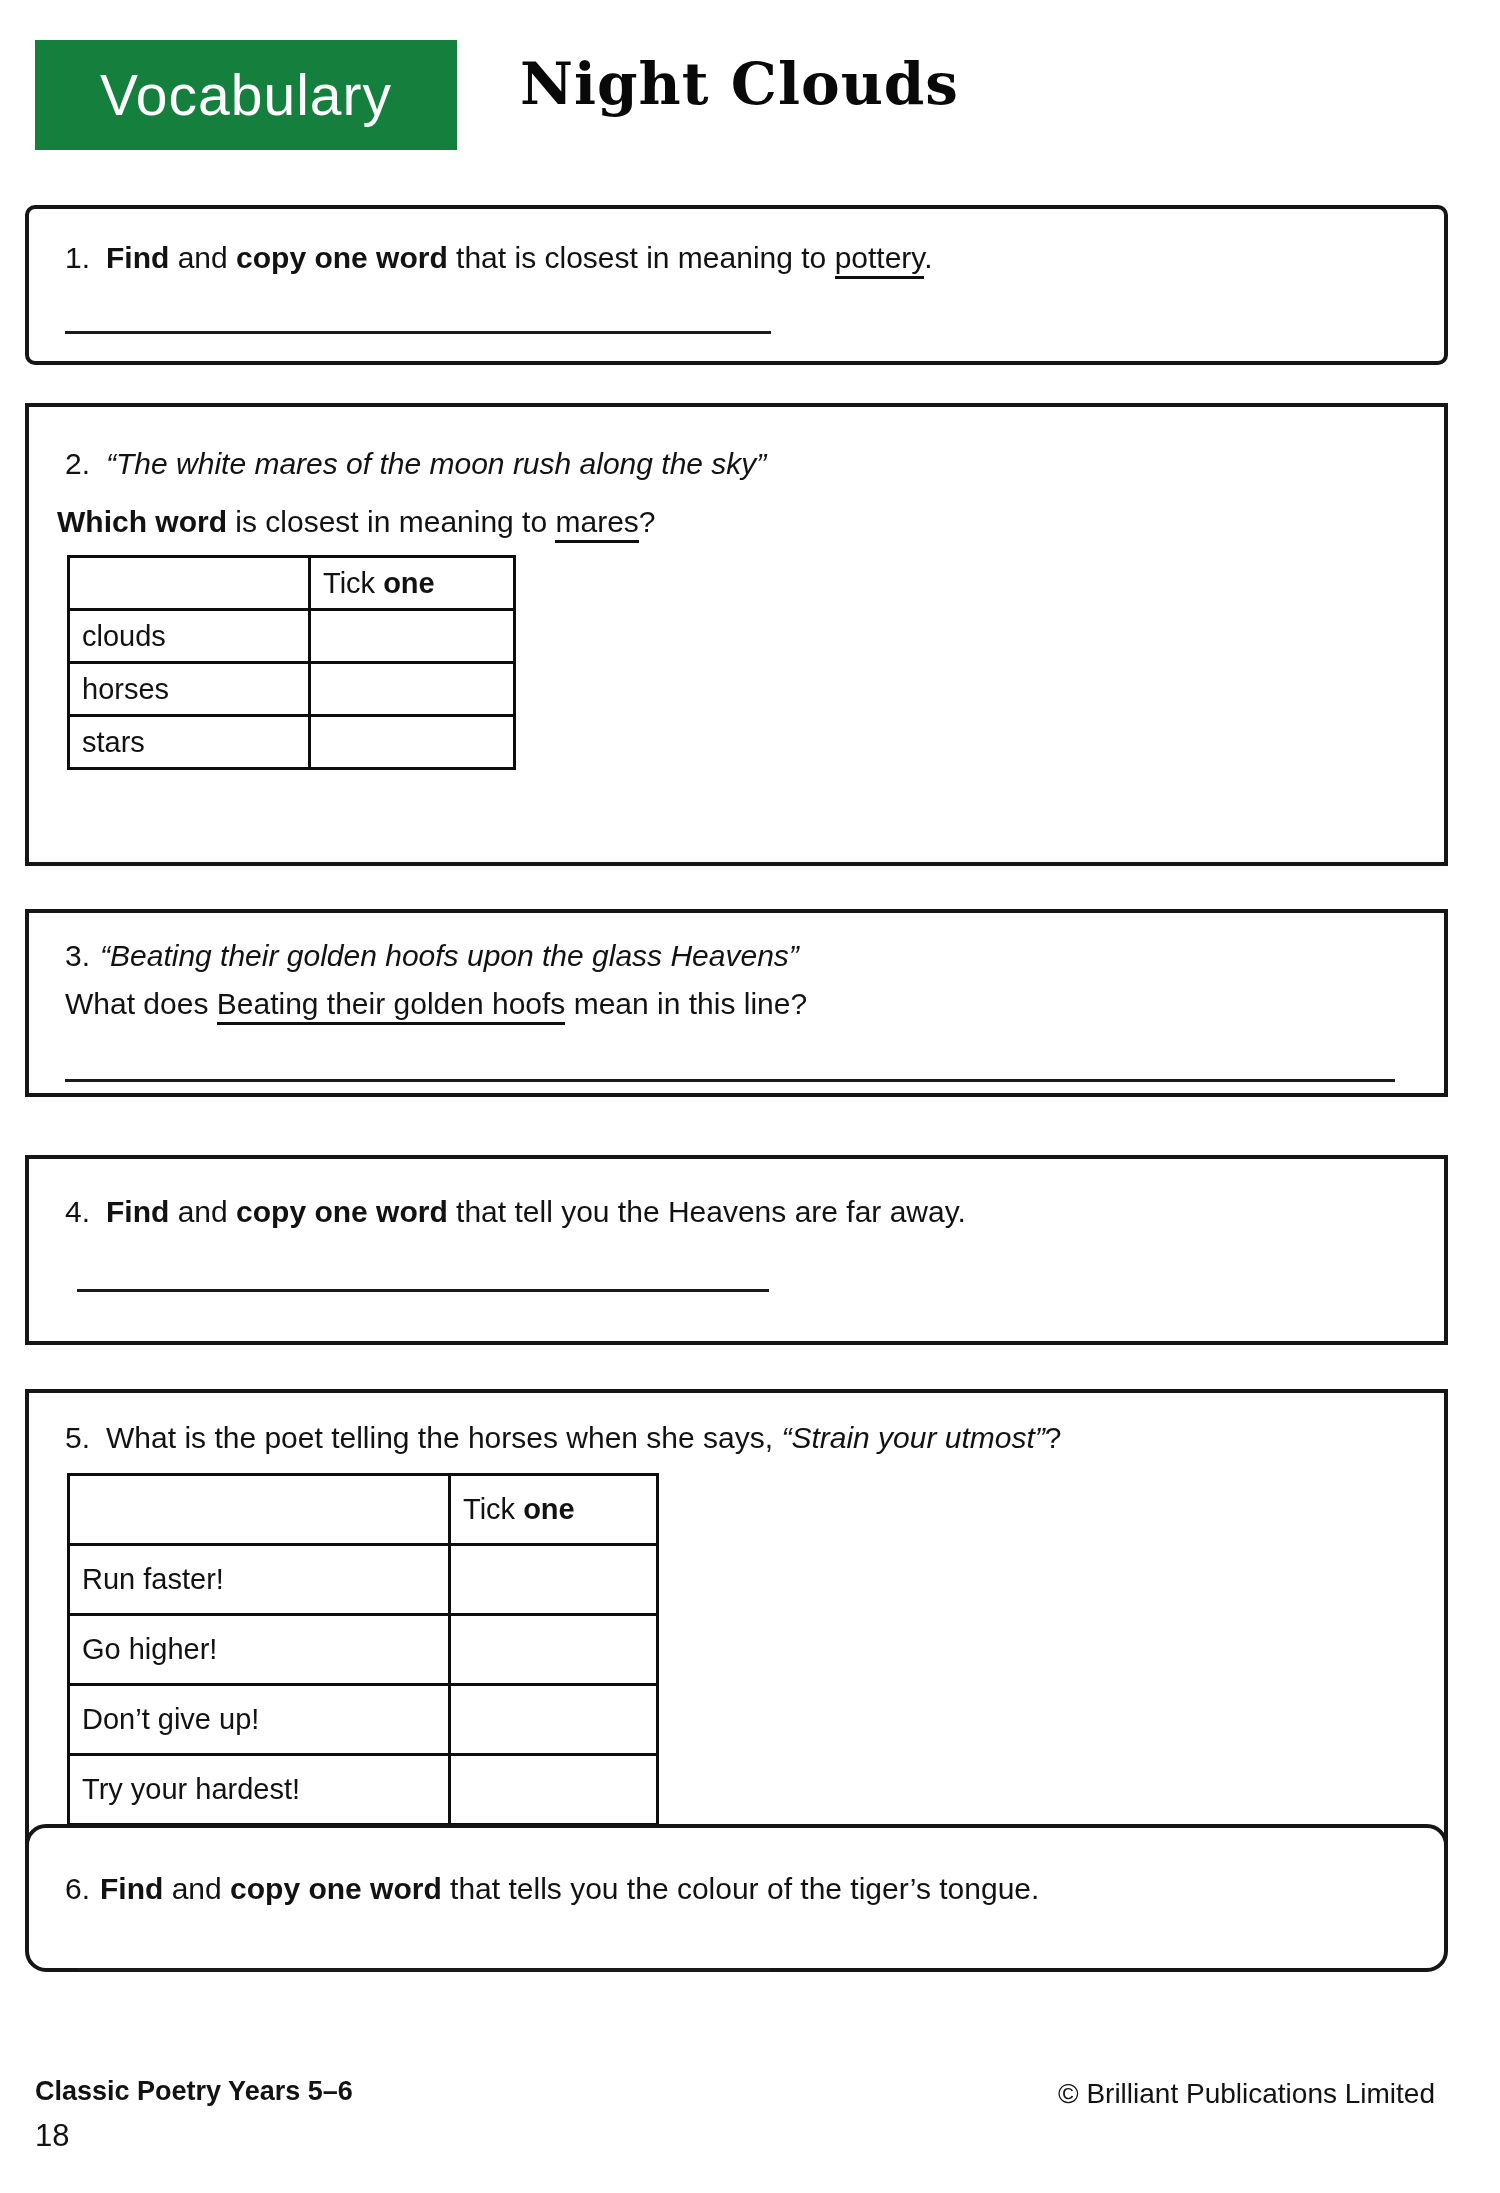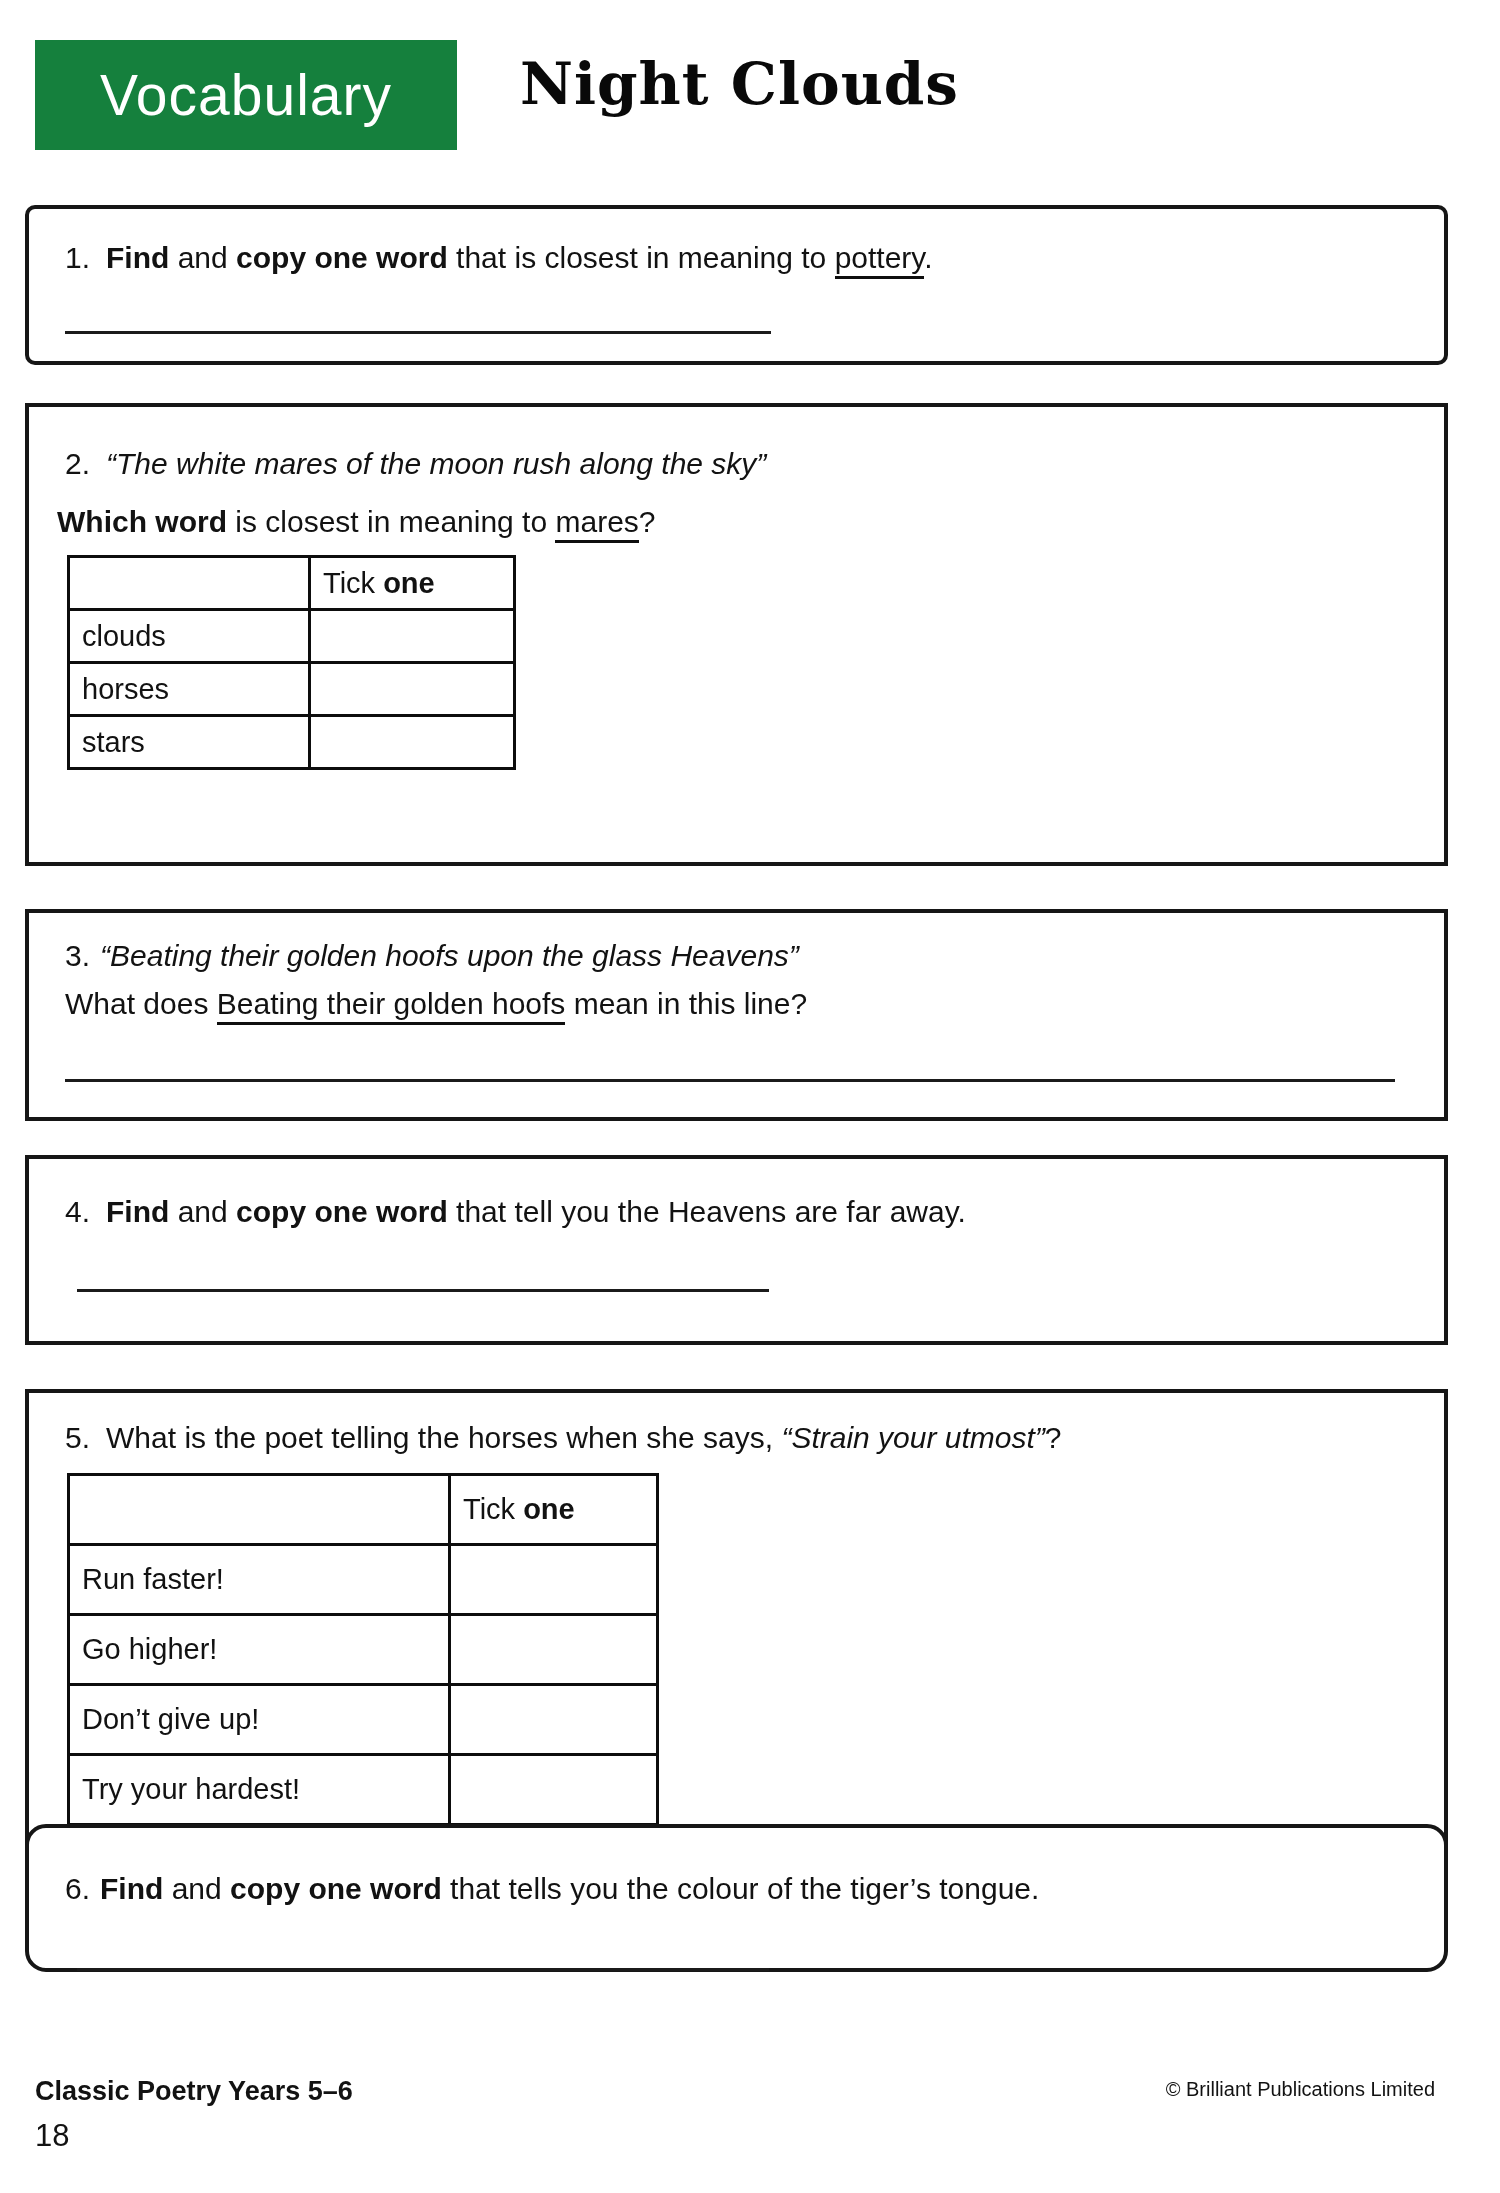--- a/index.html
+++ b/index.html
@@ -18,21 +18,21 @@
     font-family:"DejaVu Serif",serif;font-weight:700;font-size:58px;color:#090909;
     letter-spacing:1px;
   }
   
   .qbox{
     position:absolute;left:25px;width:1423px;border:4px solid #161616;background:#fff;
     box-sizing:border-box;
   }
   .box1{top:205px;height:160px;border-radius:10px;}
   .box2{top:403px;height:463px;}
-  .box3{top:909px;height:212px;}
+  .box3{top:909px;height:188px;}
   .box4{top:1155px;height:190px;}
   .box5{top:1389px;height:501px;}
   .box6{top:1824px;height:148px;border-radius:21px;}
   .qline{
     position:absolute;margin:0;font-size:30px;line-height:38px;white-space:nowrap;
   }
   .qnum{display:inline-block;margin-right:16px;}
   b{font-weight:700;}
   .it{font-style:italic;}
   .ul{border-bottom:3px solid #0e0e0e;padding-bottom:2px;}
@@ -44,21 +44,21 @@
   .t2 td.opt-cell{width:226px;}
   .t2 td.tick-cell,.t2 td.tick-head{width:190px;}
   .t2 tr{height:53px;}
   .t5{left:38px;top:80px;}
   .t5 td.opt-cell{width:366px;}
   .t5 td.tick-cell,.t5 td.tick-head{width:193px;}
   .t5 tr{height:70px;}
   
   .footer-series{position:absolute;left:35px;top:2076px;font-size:27px;font-weight:700;}
   .footer-page{position:absolute;left:35px;top:2118px;font-size:31px;}
-  .footer-copyright{position:absolute;right:65px;top:2078px;font-size:20px;}
+  .footer-copyright{position:absolute;right:65px;top:2078px;font-size:28px;}
 </style>
 </head>
 <body>
 
 <div class="page">
 
   <div class="badge">
     <span>Vocabulary</span>
   </div>
   <h1 class="title">Night Clouds</h1>

